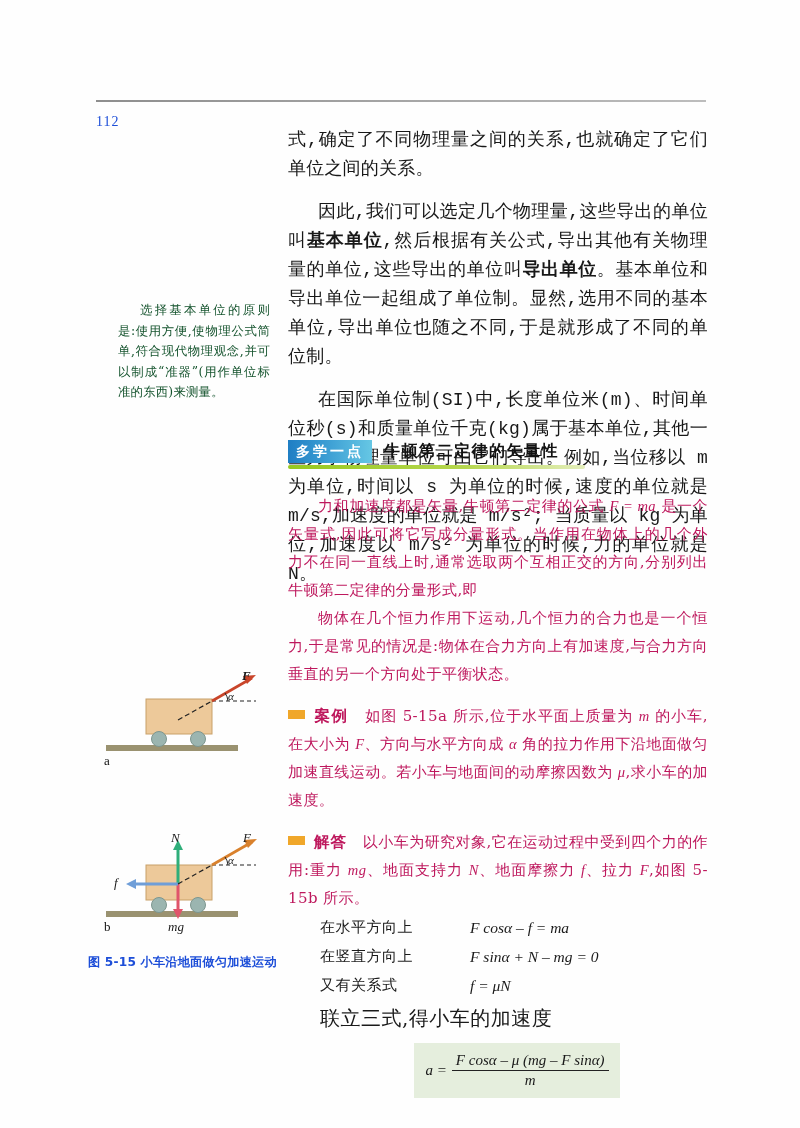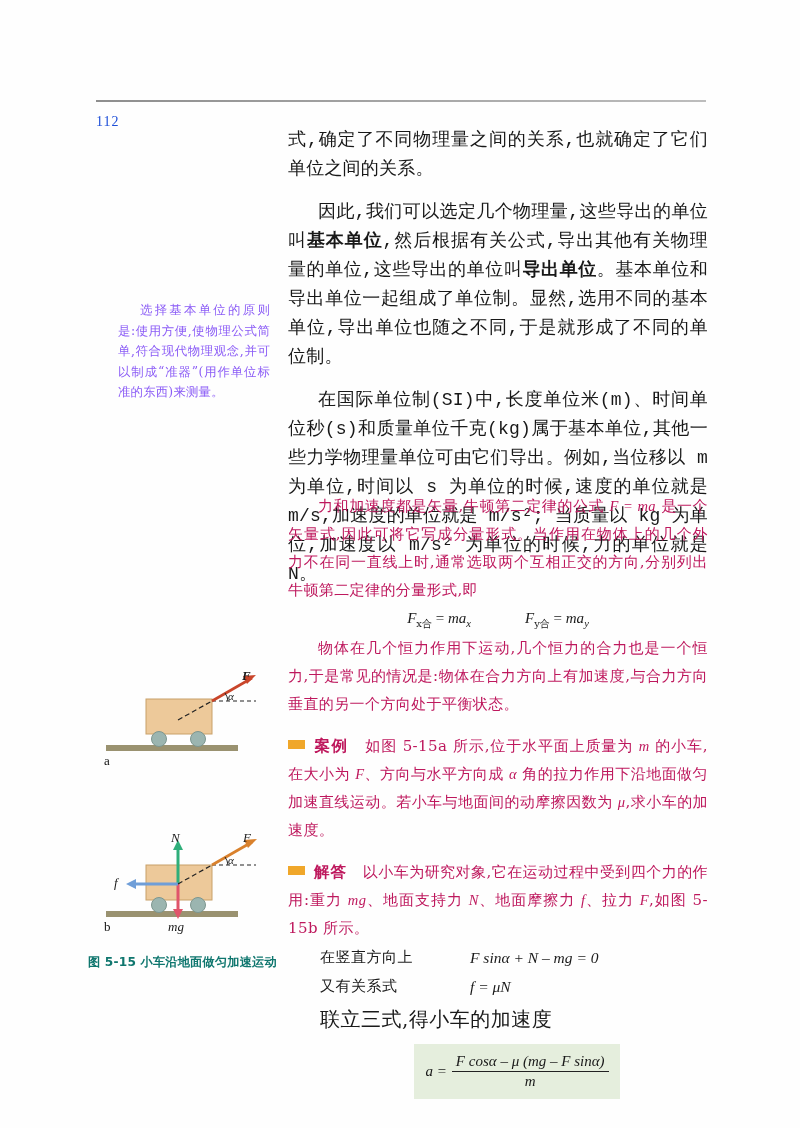--- a/index.html
+++ b/index.html
@@ -186,21 +186,21 @@
 
   
   .margin-note {
     position: absolute;
     left: 118px;
     top: 300px;
     width: 152px;
     font-family: "DejaVu Serif", serif;
     font-size: 12.4px;
     line-height: 20.5px;
-    color: #8b5cf6;
+    color: #14532d;
     text-align: justify;
     text-justify: inter-character;
     letter-spacing: 0.2px;
     text-indent: 22px;
   }
 
   
   .fig {
     position: absolute;
     left: 104px;
@@ -219,21 +219,21 @@
   .fig-caption {
     position: absolute;
     left: 88px;
     top: 953px;
     width: 190px;
     font-family: "DejaVu Sans", sans-serif;
     font-size: 12.2px;
     font-weight: bold;
     line-height: 19px;
     letter-spacing: 0.2px;
-    color: #0f766e;
+    color: #1d4ed8;
   }
 </style>
 </head>
 <body>
 
 <div class="page">
 
   <div class="page-num">112</div>
   <div class="header-rule"></div>
 
@@ -241,39 +241,46 @@
 
   <div class="maincol">
 
     <p class="body"><span>式,确定了不同物理量之间的关系,也就确定了它们单位之间的关系。</span></p>
 
     <p class="body indent"><span>因此,我们可以选定几个物理量,这些导出的单位叫</span><span class="bold">基本单位</span><span>,然后根据有关公式,导出其他有关物理量的单位,这些导出的单位叫</span><span class="bold">导出单位</span><span>。基本单位和导出单位一起组成了单位制。显然,选用不同的基本单位,导出单位也随之不同,于是就形成了不同的单位制。</span></p>
 
     <p class="body indent"><span>在国际单位制(SI)中,长度单位米(m)、时间单位秒(s)和质量单位千克(kg)属于基本单位,其他一些力学物理量单位可由它们导出。例如,当位移以 m 为单位,时间以 s 为单位的时候,速度的单位就是 m/s,加速度的单位就是 m/s²; 当质量以 kg 为单位,加速度以 m/s² 为单位的时候,力的单位就是 N。</span></p>
   </div>
 
+  <div class="sec-head">
+    <div class="sec-row">
+      <span class="badge">多学一点</span>
+      <span class="sec-title">牛顿第二定律的矢量性</span>
+    </div>
+    <div class="sec-underline"></div>
+  </div>
 
   <div class="maincol" style="top:492px;">
 
     <p class="kai indent"><span>力和加速度都是矢量,牛顿第二定律的公式 </span><span class="mi fitalic">F = ma</span><span> 是一个矢量式,因此可将它写成分量形式。当作用在物体上的几个外力不在同一直线上时,通常选取两个互相正交的方向,分别列出牛顿第二定律的分量形式,即</span></p>
 
-    <div class="formula-row">
-      <span><span class="fitalic">F</span><span class="subcn">x合</span> <span>=</span> <span class="fitalic">ma</span><span class="sub fitalic">x</span></span>
-      <span><span class="fitalic">F</span><span class="subcn">y合</span> <span>=</span> <span class="fitalic">ma</span><span class="sub fitalic">y</span></span>
-    </div>
 
     <p class="kai indent"><span>物体在几个恒力作用下运动,几个恒力的合力也是一个恒力,于是常见的情况是:物体在合力方向上有加速度,与合力方向垂直的另一个方向处于平衡状态。</span></p>
 
     <div class="case-block">
       <p class="kai"><span class="obullet"></span><span class="case-label">案例</span>&nbsp;&nbsp;&nbsp;<span>如图 5-15a 所示,位于水平面上质量为 </span><span class="mi fitalic">m</span><span> 的小车,在大小为 </span><span class="mi fitalic">F</span><span>、方向与水平方向成 </span><span class="mi fitalic">α</span><span> 角的拉力作用下沿地面做匀加速直线运动。若小车与地面间的动摩擦因数为 </span><span class="mi fitalic">μ</span><span>,求小车的加速度。</span></p>
     </div>
 
     <div class="case-block">
       <p class="kai"><span class="obullet"></span><span class="case-label">解答</span>&nbsp;&nbsp;&nbsp;<span>以小车为研究对象,它在运动过程中受到四个力的作用:重力 </span><span class="mi fitalic">mg</span><span>、地面支持力 </span><span class="mi fitalic">N</span><span>、地面摩擦力 </span><span class="mi fitalic">f</span><span>、拉力 </span><span class="mi fitalic">F</span><span>,如图 5-15b 所示。</span></p>
 
+      <div class="eqline">
+        <span class="eqlabel">在水平方向上</span>
+        <span class="eqmath fitalic">F cosα – f = ma</span>
+      </div>
       <div class="eqline">
         <span class="eqlabel">在竖直方向上</span>
         <span class="eqmath fitalic">F sinα + N – mg = 0</span>
       </div>
       <div class="eqline">
         <span class="eqlabel">又有关系式</span>
         <span class="eqmath fitalic">f = μN</span>
       </div>
 
       <div class="eqsolo">联立三式,得小车的加速度</div>

